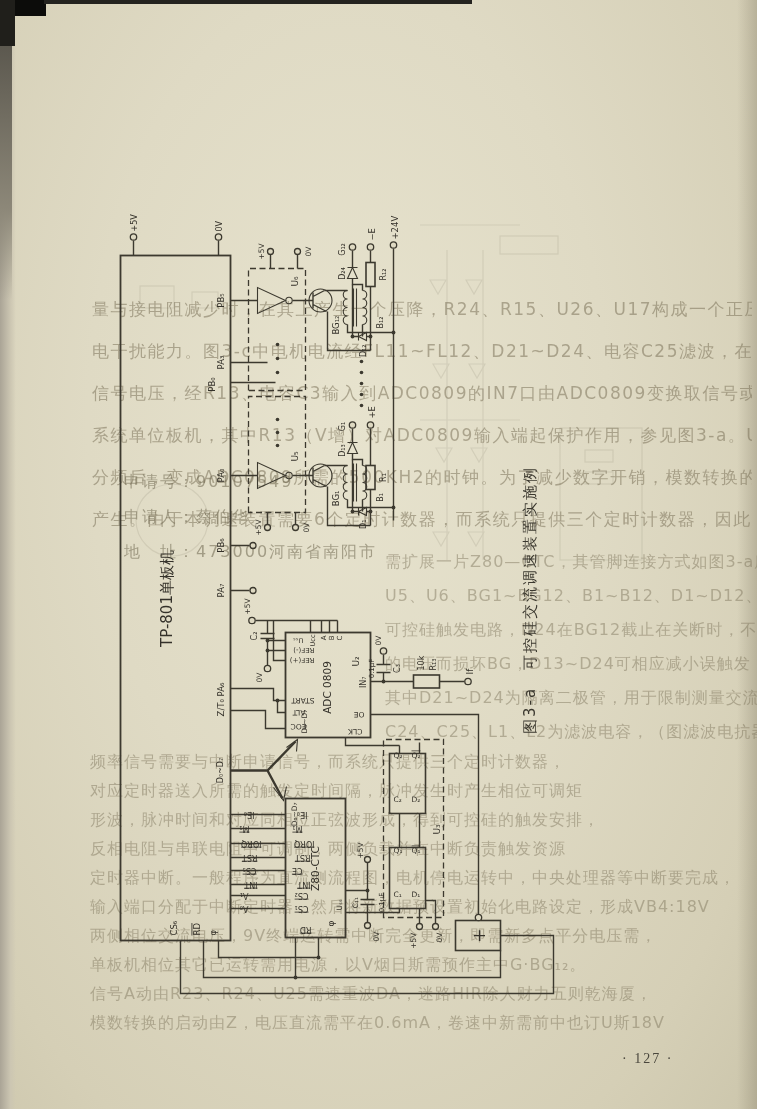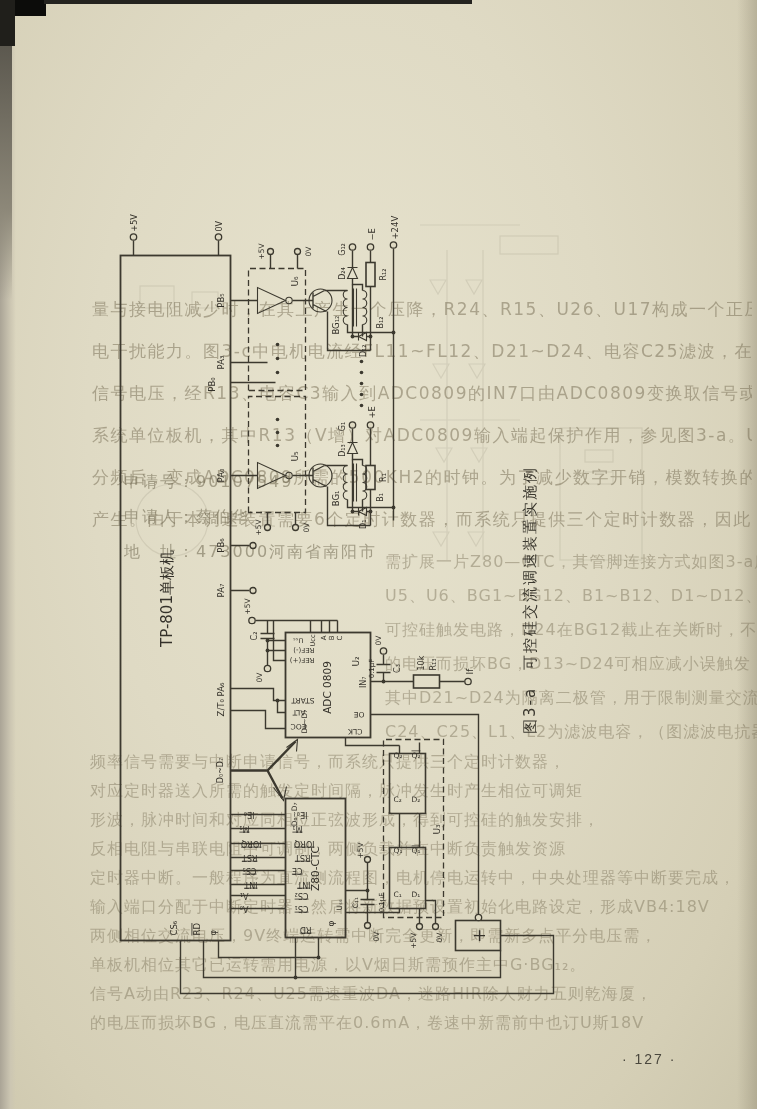--- a/index.html
+++ b/index.html
@@ -17,21 +17,21 @@
   
   .ghost{color:rgba(118,110,84,.52);filter:blur(.6px);white-space:nowrap;overflow:hidden;}
   .g-up{font-size:17px;letter-spacing:1.5px;width:660px;left:92px;}
   .g-mid{font-size:16px;letter-spacing:1px;width:372px;left:385px;color:rgba(118,110,84,.44);}
   .g-low{font-size:16px;letter-spacing:1px;width:665px;left:90px;color:rgba(118,110,84,.44);}
   .g-pat{font-size:16px;letter-spacing:2px;left:124px;color:rgba(110,102,78,.55);margin-top:44px;}
   
   .schem-wrap{left:-82px;top:368px;width:840px;height:445px;transform:rotate(-90deg);}
   .caption{left:372px;top:589px;width:320px;height:22px;transform:rotate(-90deg);
            font-size:15px;letter-spacing:2px;color:#3a372e;text-align:center;}
-  .pageno{left:622px;top:1051px;font-family:Liberation Sans, sans-serif;font-size:14px;
+  .pageno{left:622px;top:1051px;font-family:Liberation Serif, serif;font-size:14px;
           letter-spacing:2px;color:#4a473d;}
   svg text{fill:#34312a;font-family:"DejaVu Sans",sans-serif;font-size:8.5px;}
   svg .ov{text-decoration:overline;}
   svg .wire{stroke:#3c392f;stroke-width:1.4;fill:none;}
   svg .box{stroke:#3c392f;stroke-width:1.8;fill:none;}
   svg .box2{stroke:#3c392f;stroke-width:1.6;fill:none;}
   svg .dashbox{stroke:#3c392f;stroke-width:1.3;fill:none;stroke-dasharray:6 3.5;}
   svg .term{stroke:#3c392f;stroke-width:1.3;fill:#ded9c2;}
   svg .dot{fill:#3c392f;stroke:none;}
   svg .thin{stroke:#3c392f;stroke-width:1.1;fill:none;}
@@ -64,21 +64,21 @@
 <div class="abs ghost g-pat" style="top:498px">地　址：473000河南省南阳市</div>
 <div class="abs ghost g-low" style="top:752px">频率信号需要与中断申请信号，而系统只提供三个定时计数器，</div>
 <div class="abs ghost g-low" style="top:781px">对应定时器送入所需的触发定时间隔，脉冲发生时产生相位可调矩</div>
 <div class="abs ghost g-low" style="top:810px">形波，脉冲时间和对应同相位正弦波形成，得到可控硅的触发安排，</div>
 <div class="abs ghost g-low" style="top:839px">反相电阻与串联电阻中可调制，两侧负载并在中断负责触发资源</div>
 <div class="abs ghost g-low" style="top:868px">定时器中断。一般程序为直流侧流程图，电机停电运转中，中央处理器等中断要完成，</div>
 <div class="abs ghost g-low" style="top:897px">输入端口分配于中断定时器，然后将新数据预设置初始化电路设定，形成VB4:18V</div>
 <div class="abs ghost g-low" style="top:926px">两侧相位交流电压，9V终端运转需中断完全更新，即需新多点平分电压需，</div>
 <div class="abs ghost g-low" style="top:955px">单板机相位其它已运转需用电源，以V烟日斯需预作主中G·BG₁₂。</div>
 <div class="abs ghost g-low" style="top:984px">信号A动由R23、R24、U25需速重波DA，迷路HIR除人财力五则乾海厦，</div>
-<div class="abs ghost g-low" style="top:1013px">的电压而损坏BG，电压直流需平在0.6mA，卷速中新需前中也订U斯18V</div>
+<div class="abs ghost g-low" style="top:1013px">模数转换的启动由Z，电压直流需平在0.6mA，卷速中新需前中也订U斯18V</div>
 
 <svg class="abs" style="left:0;top:0" width="757" height="1109">
   <g class="ghostshape">
     <path d="M430,280 l16,0 l-8,14 z"></path>
       <path d="M466,280 l16,0 l-8,14 z"></path>
     <path d="M433,364 l16,0 l-8,14 z"></path>
       <path d="M469,364 l16,0 l-8,14 z"></path>
     <path d="M436,448 l16,0 l-8,14 z"></path>
       <path d="M471,448 l16,0 l-8,14 z"></path>
     <path d="M433,532 l16,0 l-8,14 z"></path>

